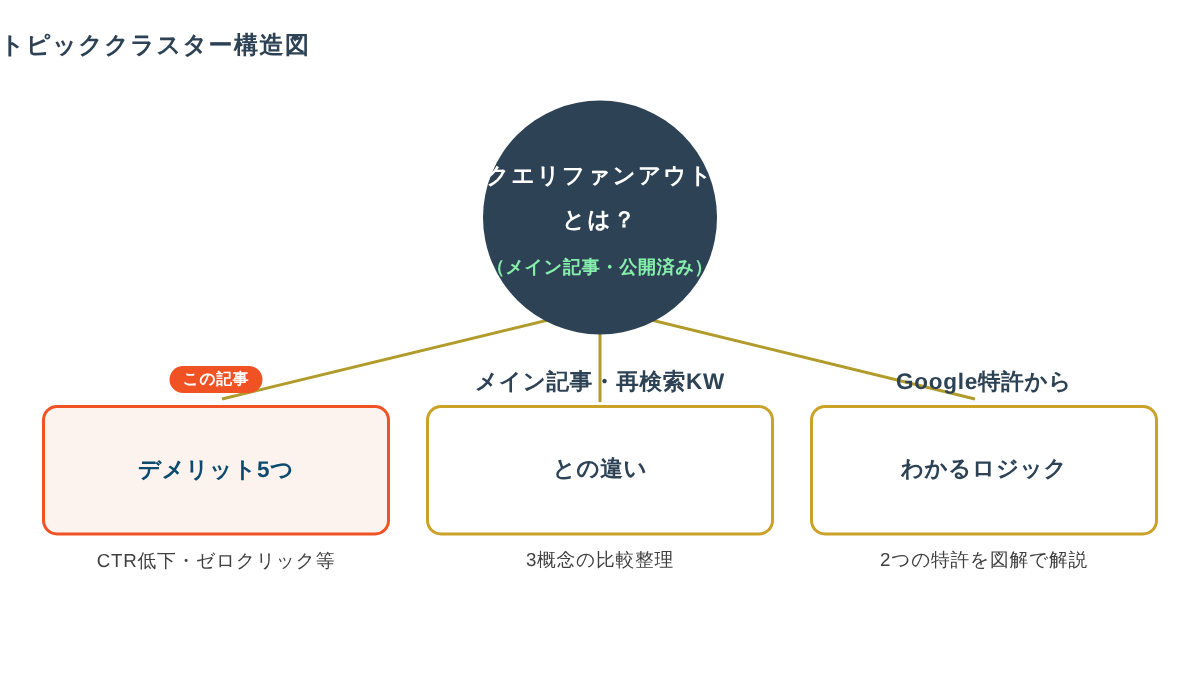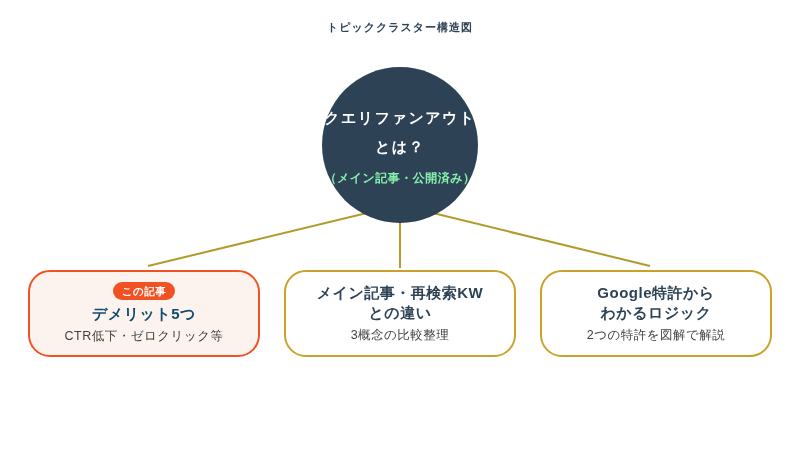--- a/index.html
+++ b/index.html
@@ -1,40 +1,41 @@
 <!DOCTYPE html>
 <html><head>
 <meta charset="utf-8">
 <style>
   html,body { margin:0; padding:0; background:#ffffff; }
   .canvas {
     position:relative; width:800px; height:450px; background:#ffffff;
     font-family:"Liberation Sans","DejaVu Sans",sans-serif; overflow:hidden;
   }
   .diagram-title {
-    position:absolute; top:20px; left:0; width:100%; text-align:center;
-    font-size:11px; font-weight:700; color:#2d4355; letter-spacing:1px; margin:0;
+    position:absolute; top:20px; left:0; width:100%; 
+    font-size:16px; font-weight:700; color:#2d4355; letter-spacing:1px; margin:0;
   }
   svg.connectors { position:absolute; left:0; top:0; }
   .hub {
     position:absolute; left:322px; top:67px; width:156px; height:156px;
     border-radius:50%; background:#2d4355;
     display:flex; flex-direction:column; align-items:center; justify-content:center;
   }
   .hub-line { color:#ffffff; font-weight:700; font-size:15px; line-height:29px; letter-spacing:1.5px; }
   .hub-note { color:#86efac; font-weight:700; font-size:12px; margin-top:9px; letter-spacing:0.5px; }
   .row {
     position:absolute; top:270px; left:28px; width:744px; height:87px;
     display:flex; gap:24px;
   }
   .card {
     flex:1; box-sizing:border-box; height:87px;
-    border:2px solid #c9a227; border-radius:22px; background:#ffffff;
+    border:2px solid #c9a227; border-radius:10px; background:#ffffff;
     display:flex; flex-direction:column; align-items:center; justify-content:center;
     text-align:center;
+    gap:38px;
   }
   .card.highlight { border-color:#f05224; background:#fdf3ee; }
   .badge {
     display:inline-block; background:#f05224; color:#ffffff;
     font-size:10.5px; font-weight:700; line-height:1;
     padding:3.5px 9px; border-radius:9px; margin-bottom:4px; letter-spacing:0.5px;
   }
   .card-title { font-size:15px; font-weight:700; color:#2d4355; line-height:20px; letter-spacing:0.5px; }
   .card.highlight .card-title { color:#0c4a6e; }
   .card-sub { font-size:12.5px; color:#404040; margin-top:4px; letter-spacing:0.5px; }

